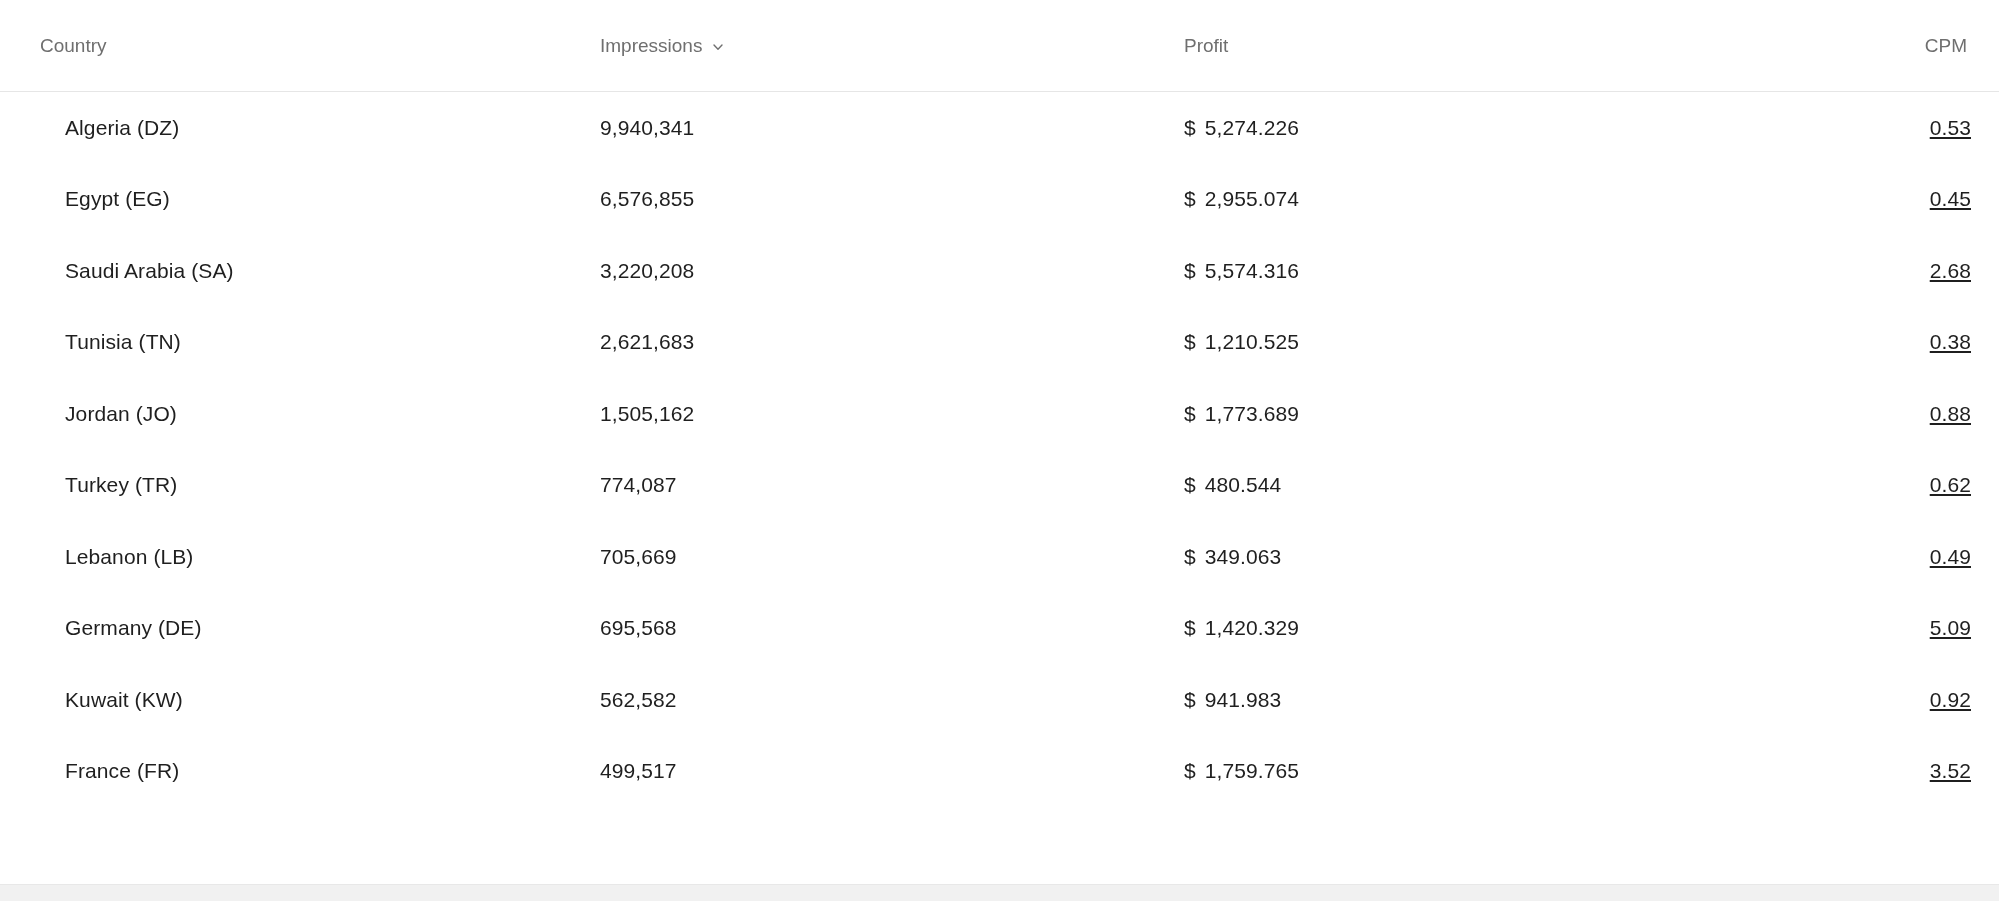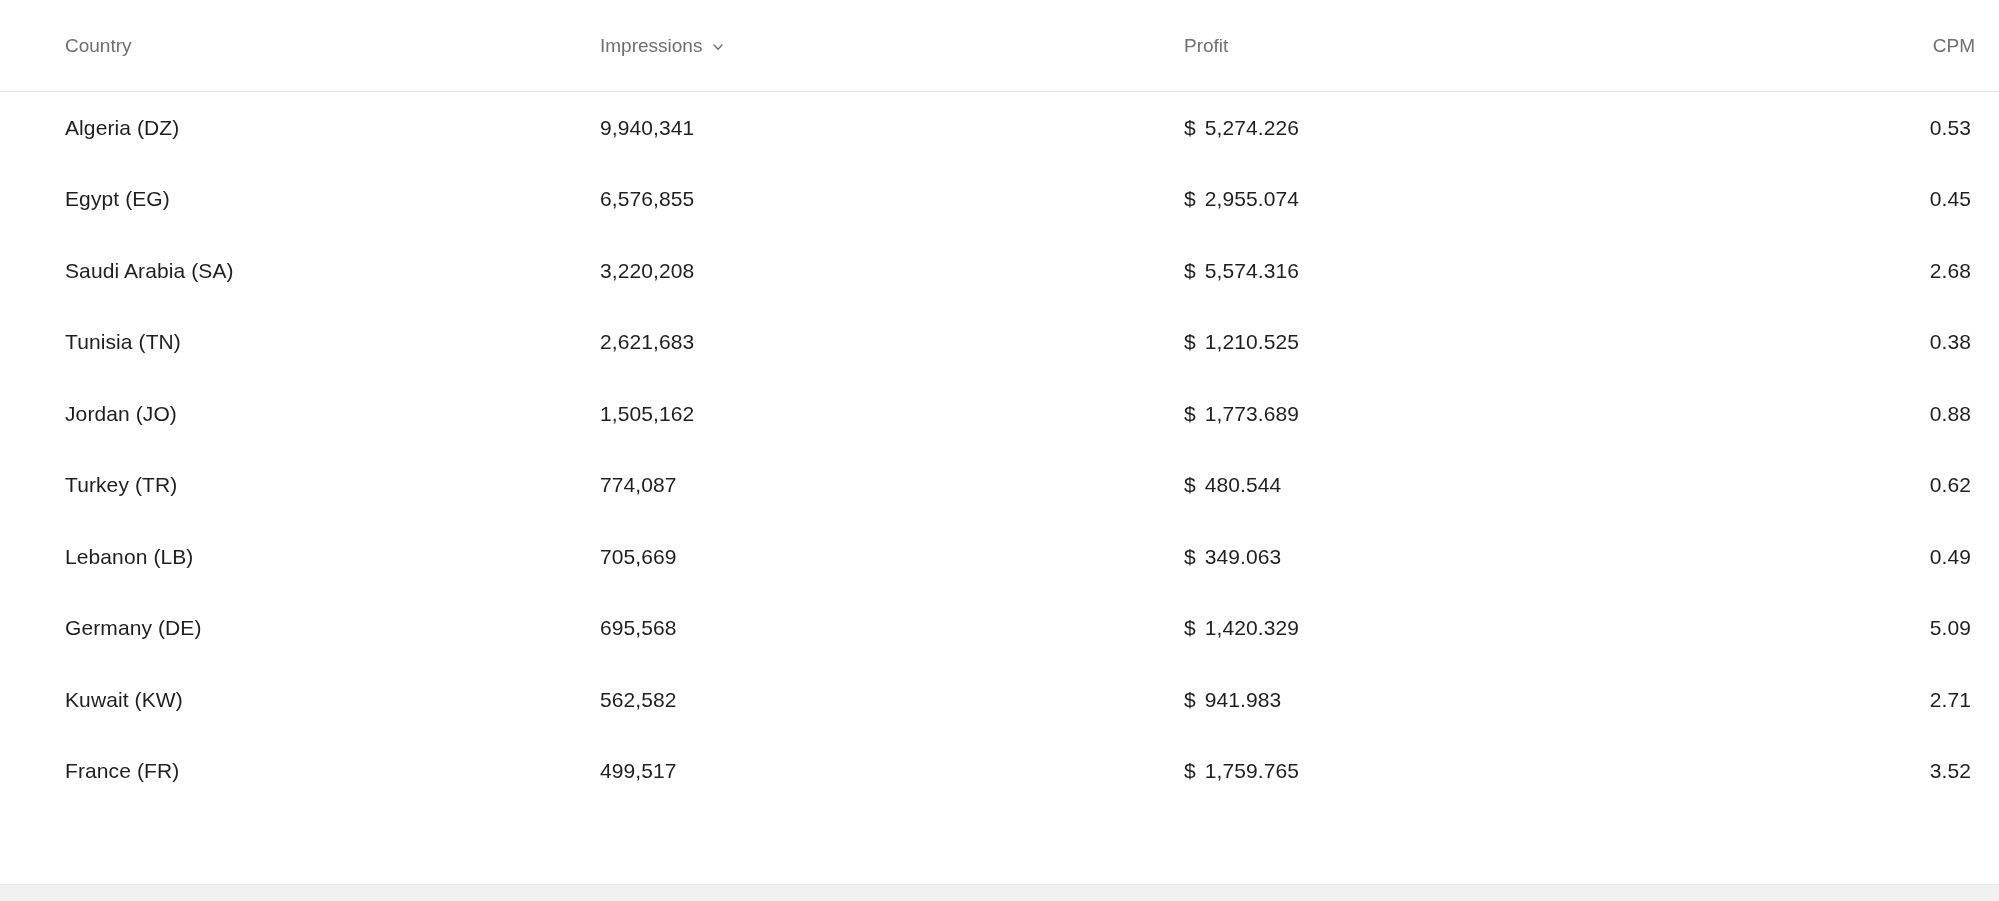--- a/index.html
+++ b/index.html
@@ -46,24 +46,24 @@
     height: 91px;
     vertical-align: middle;
     border-bottom: 1px solid #e6e6e6;
     background: #ffffff;
   }
   thead th .th-inner {
     display: flex;
     align-items: center;
     gap: 9px;
   }
-  thead th.col-country .th-inner     { padding-left: 65px; }
+  thead th.col-country .th-inner     { padding-left: 40px; }
   thead th.col-impressions .th-inner { padding-left: 12px; }
   thead th.col-profit .th-inner      { padding-left: 12px; }
-  thead th.col-cpm .th-inner         { justify-content: flex-end; padding-right: 24px; }
+  thead th.col-cpm .th-inner         { justify-content: flex-end; padding-right: 32px; }
 
   .sort-caret {
     display: inline-block;
     width: 14px;
     height: 14px;
     position: relative;
     top: 1px;
   }
   .sort-caret svg { display: block; }
 
@@ -73,21 +73,21 @@
     padding: 0;
     height: 71.5px;
     vertical-align: middle;
     border: none;
     background: #ffffff;
     letter-spacing: 0.1px;
   }
   tbody td.col-country     { padding-left: 65px; margin-left: 27px; }
   tbody td.col-impressions { padding-left: 12px; }
   tbody td.col-profit      { padding-left: 12px; }
-  tbody td.col-cpm         { text-align: right; padding-right: 28px; }
+  tbody td.col-cpm         { text-align: right; padding-right: 28px; text-decoration: underline; }
 
   .profit-cell {
     display: inline-flex;
     align-items: baseline;
     gap: 9px;
   }
   .currency-symbol { color: #1f1f1f; }
 
   .bottom-strip {
     position: absolute;
@@ -230,21 +230,21 @@
       </tr>
       <tr>
         <td class="col-country">Kuwait (KW)</td>
         <td class="col-impressions">562,582</td>
         <td class="col-profit">
           <span class="profit-cell">
             <span class="currency-symbol">$</span>
             <span>941.983</span>
           </span>
         </td>
-        <td class="col-cpm">2.71</td>
+        <td class="col-cpm">0.92</td>
       </tr>
       <tr>
         <td class="col-country">France (FR)</td>
         <td class="col-impressions">499,517</td>
         <td class="col-profit">
           <span class="profit-cell">
             <span class="currency-symbol">$</span>
             <span>1,759.765</span>
           </span>
         </td>

